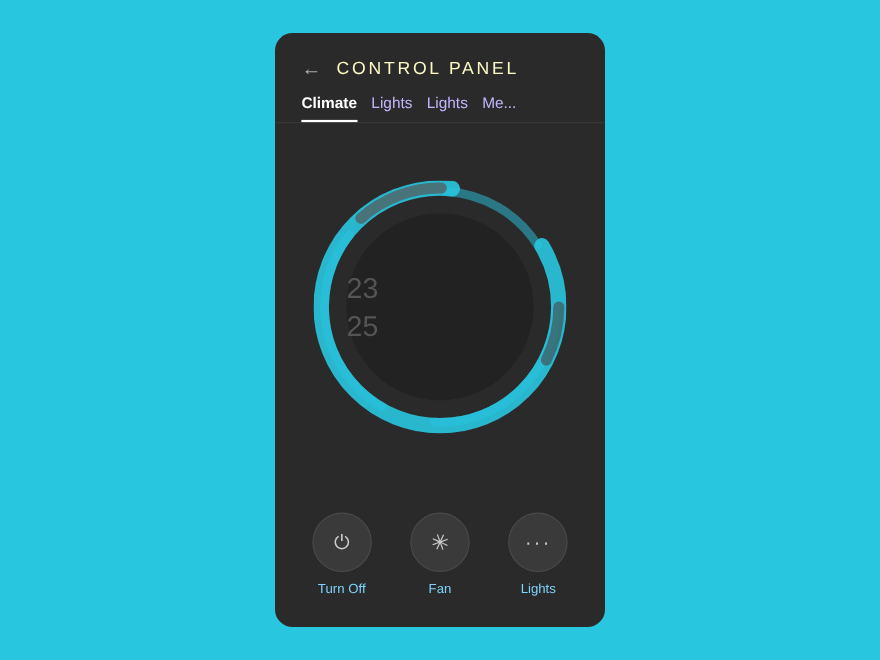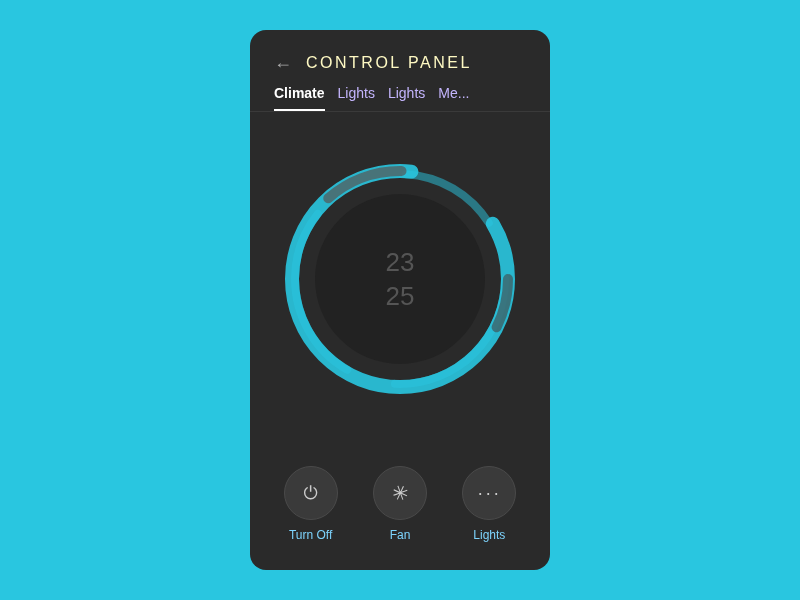--- a/index.html
+++ b/index.html
@@ -106,21 +106,21 @@
       width: 100%; height: 100%;
     }
 
     .inner-circle {
       width: 170px;
       height: 170px;
       background: #222222;
       border-radius: 50%;
       display: flex;
       flex-direction: column;
-      align-items: center;
+      align-items: flex-start;
       justify-content: center;
       position: relative;
       z-index: 2;
     }
 
     .temp-above {
       font-size: 26px;
       color: #555;
       font-weight: 300;
       line-height: 1;

